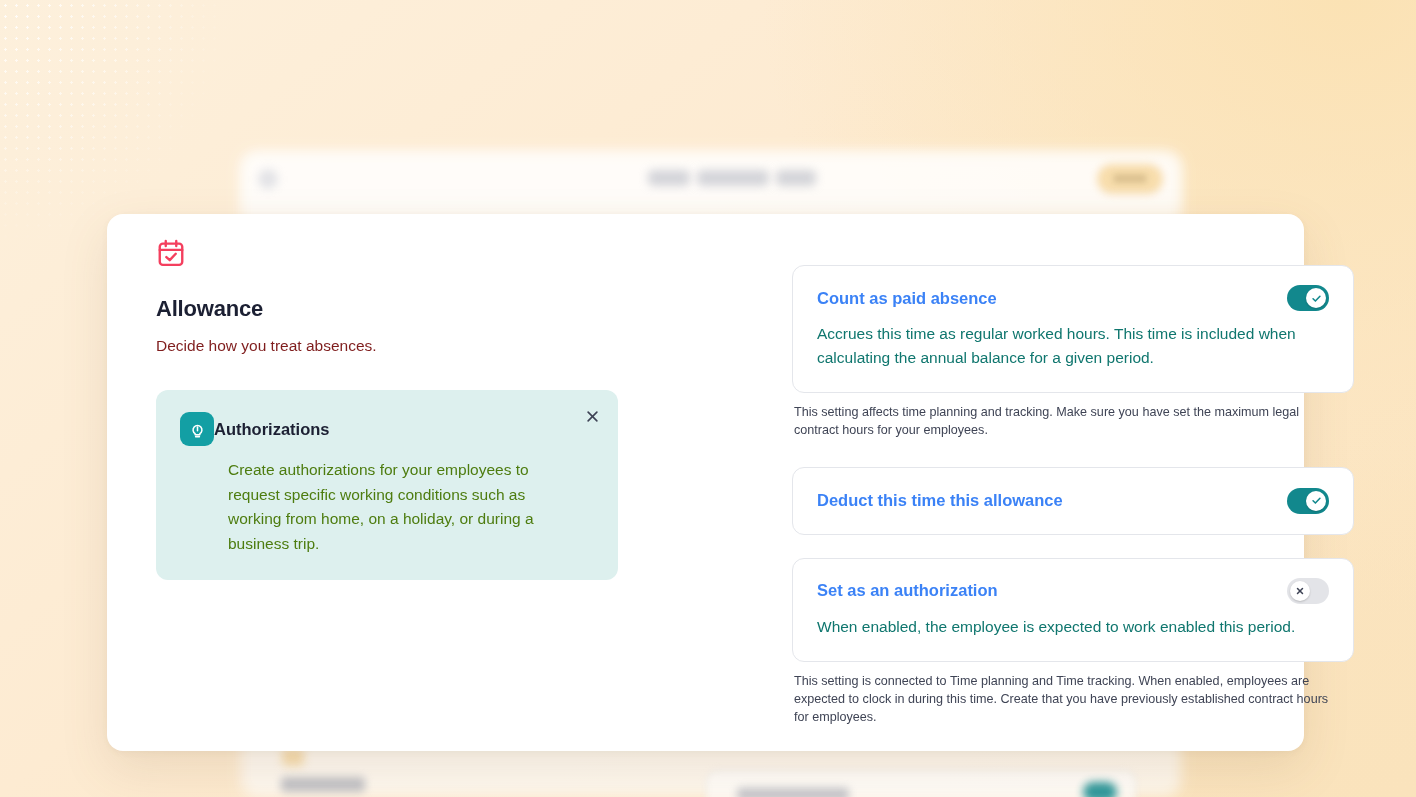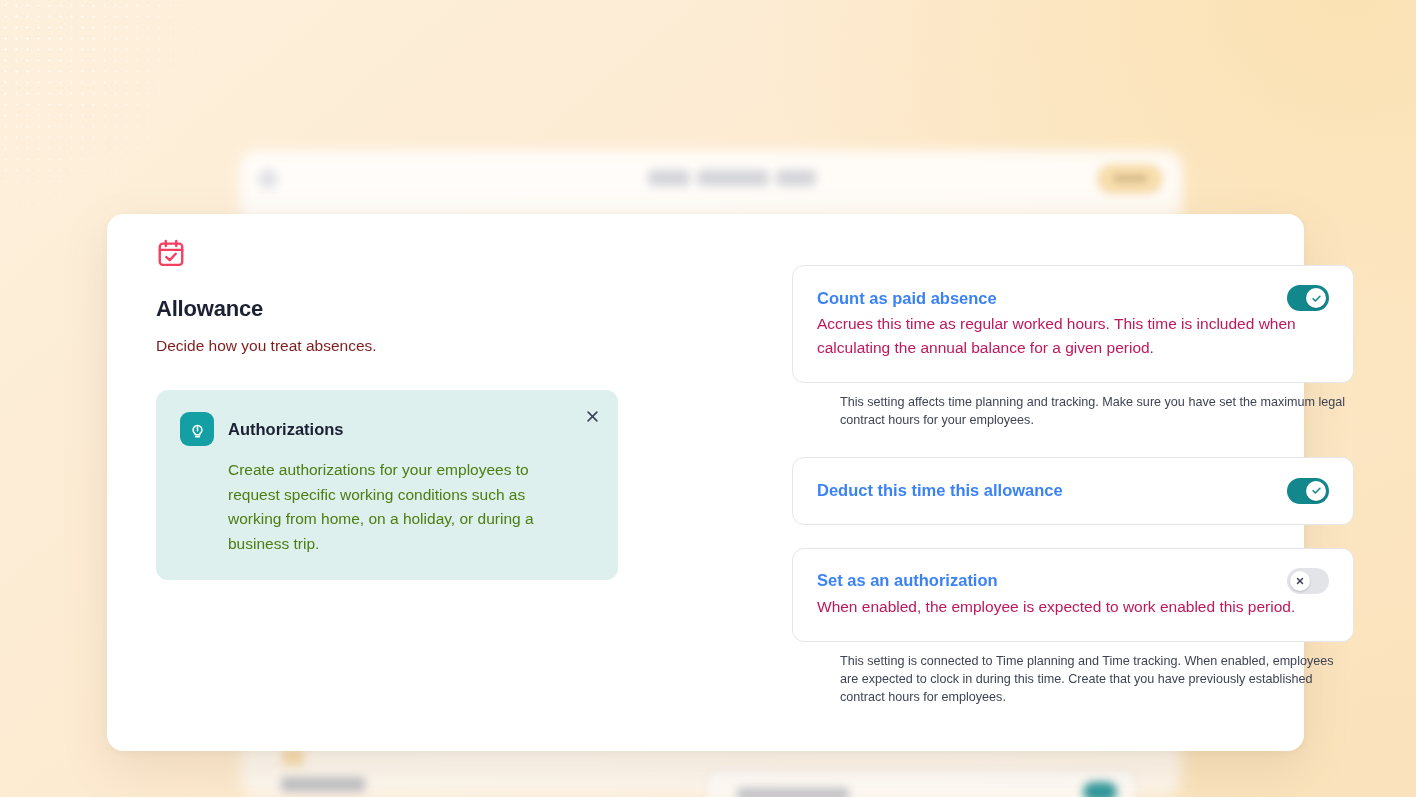--- a/index.html
+++ b/index.html
@@ -150,21 +150,20 @@
     position: relative;
     margin-top: 33px;
     width: 462px;
     background: #DDF0EE;
     border-radius: 12px;
     padding: 22px 24px 24px 24px;
   }
   #info-head {
     display: flex;
     align-items: center;
-    gap: 14px;
   }
   #bulb-badge {
     width: 34px; height: 34px;
     border-radius: 9px;
     background: #139FA4;
     display: flex; align-items: center; justify-content: center;
     flex: none;
   }
   #info-title {
     font-size: 16.5px;
@@ -211,35 +210,34 @@
     justify-content: space-between;
     gap: 16px;
   }
   .card-title {
     font-size: 16.5px;
     font-weight: 700;
     color: #3b82f6;
     line-height: 1.25;
   }
   .card-desc {
-    margin-top: 1px;
+    margin-top: 11px;
     font-size: 15.5px;
     line-height: 1.55;
-    color: #be185d;
+    color: #0f766e;
     max-width: 494px;
   }
 
   .helper-text {
     margin-top: 10px;
     padding: 0 2px;
     font-size: 12.6px;
     line-height: 1.45;
     color: #3f4455;
     max-width: 548px;
-    margin-left: 46px;
   }
 
   .gap-lg { height: 27px; }
   .gap-md { height: 23px; }
 
   
   .toggle {
     position: relative;
     width: 42px; height: 26px;
     border-radius: 13px;

